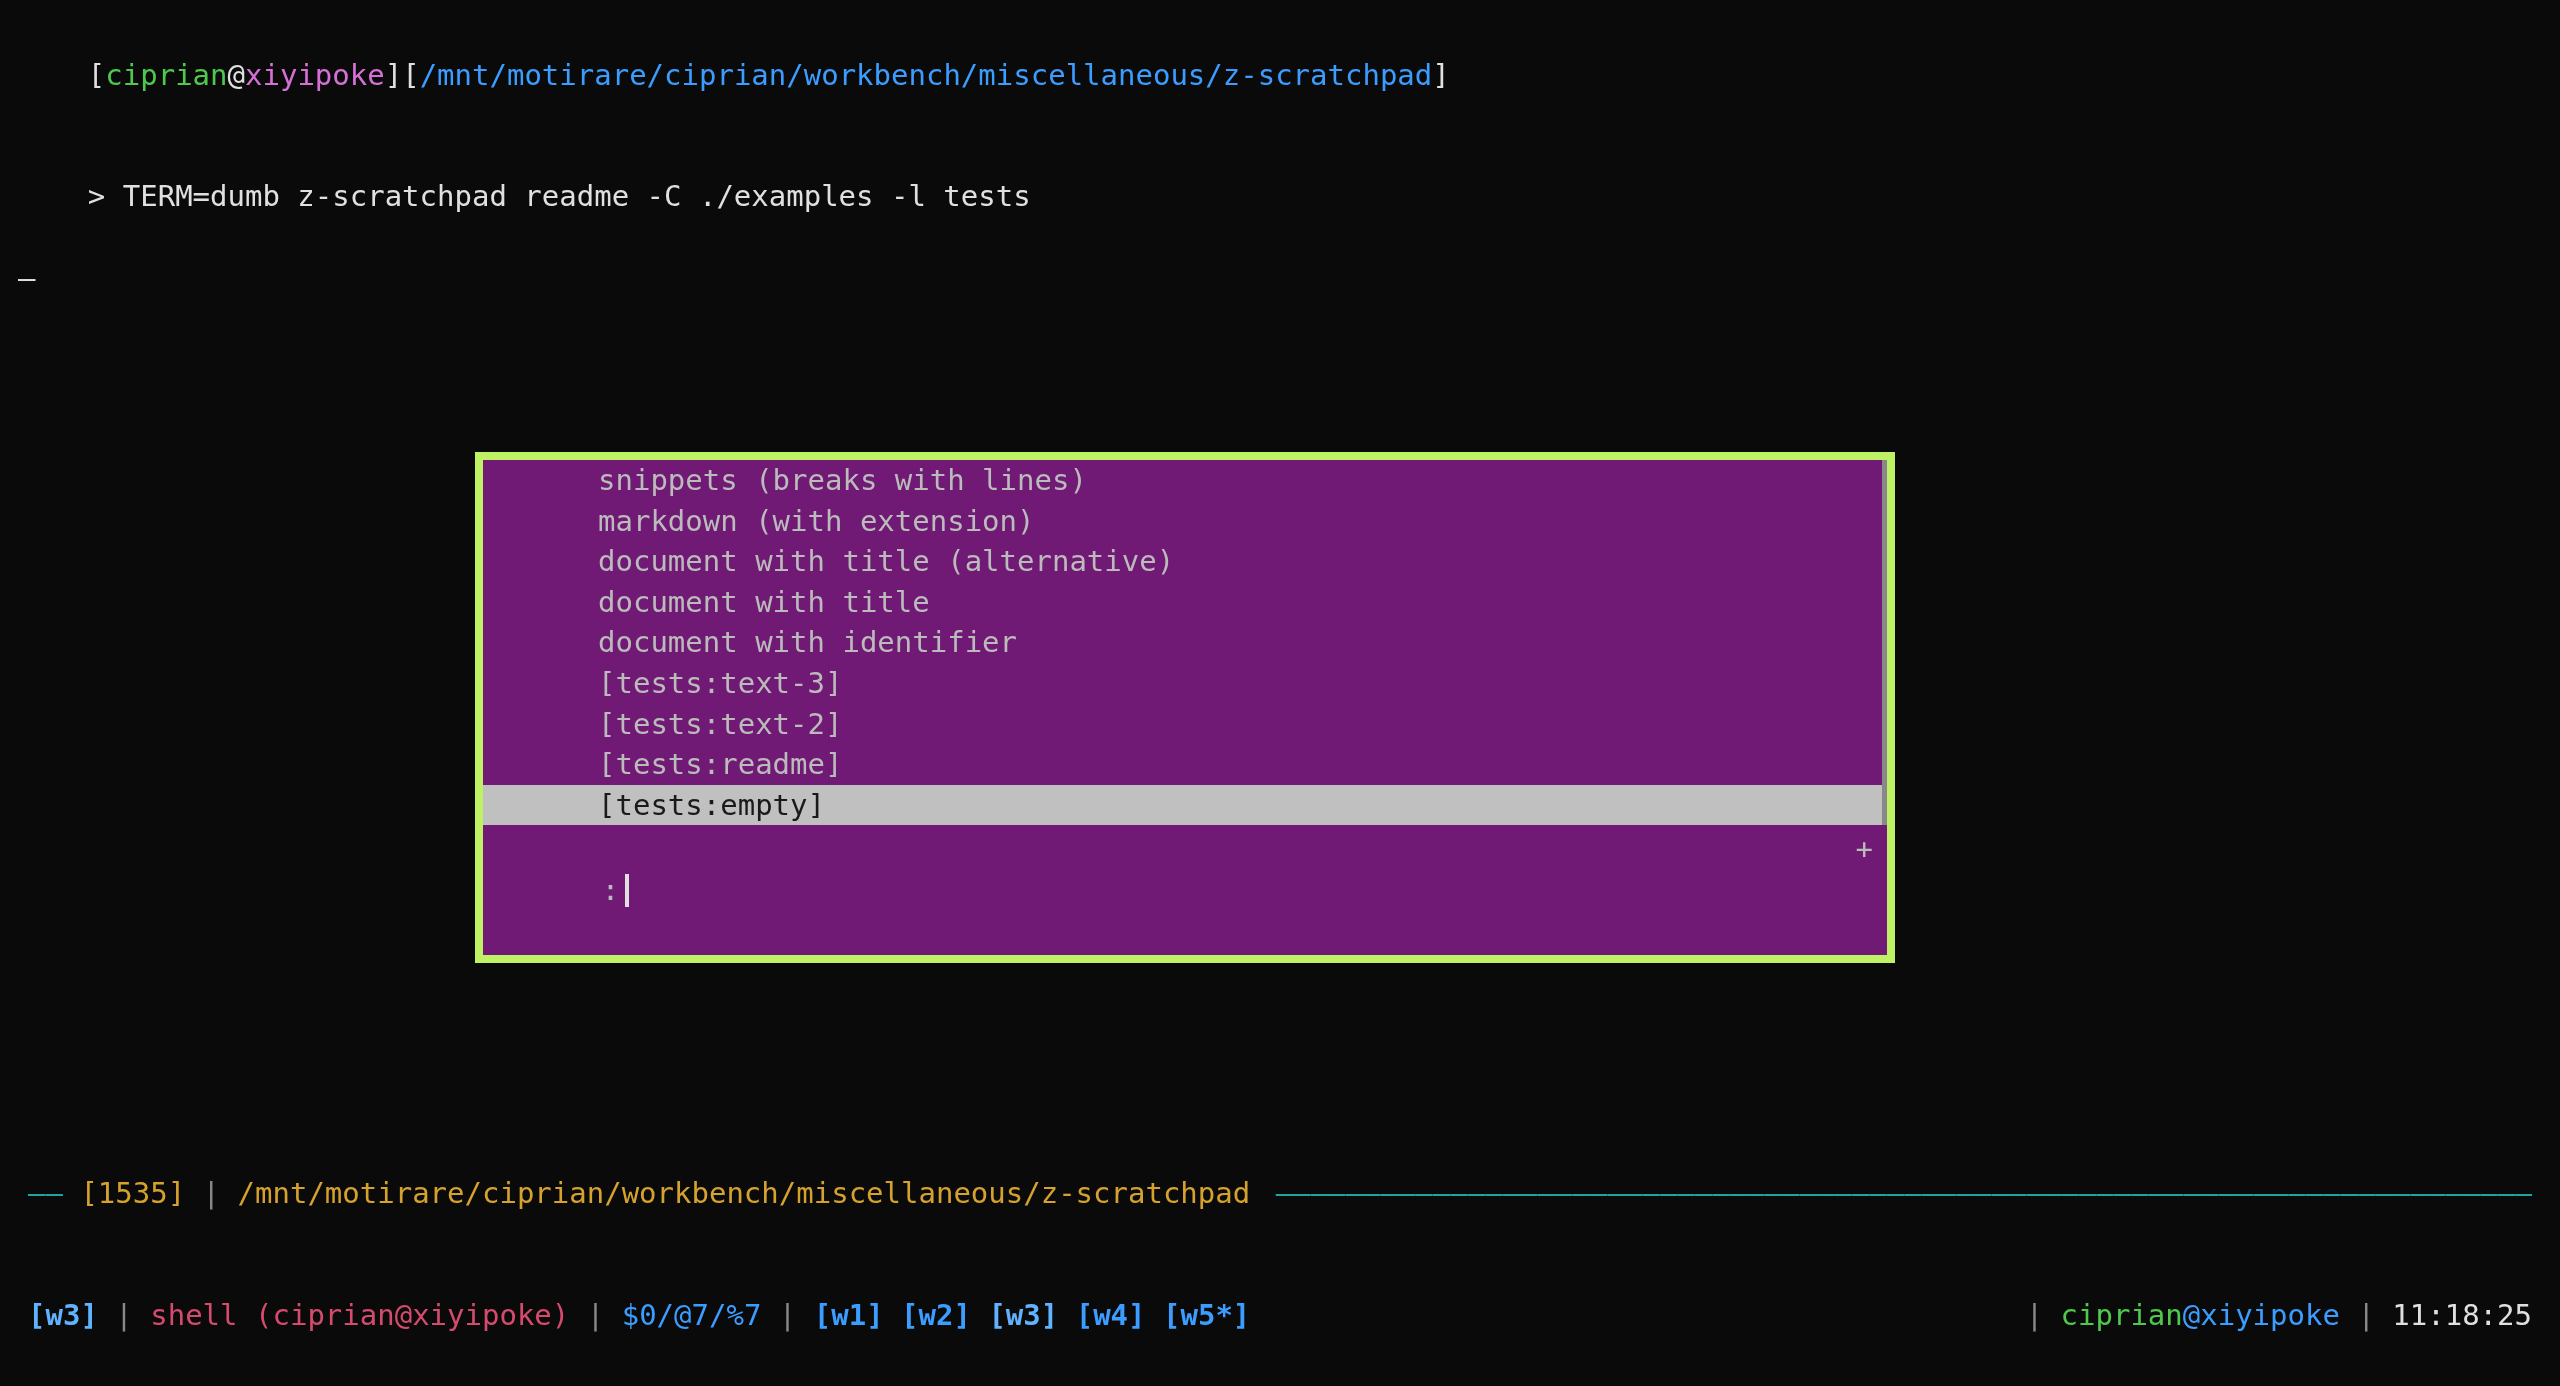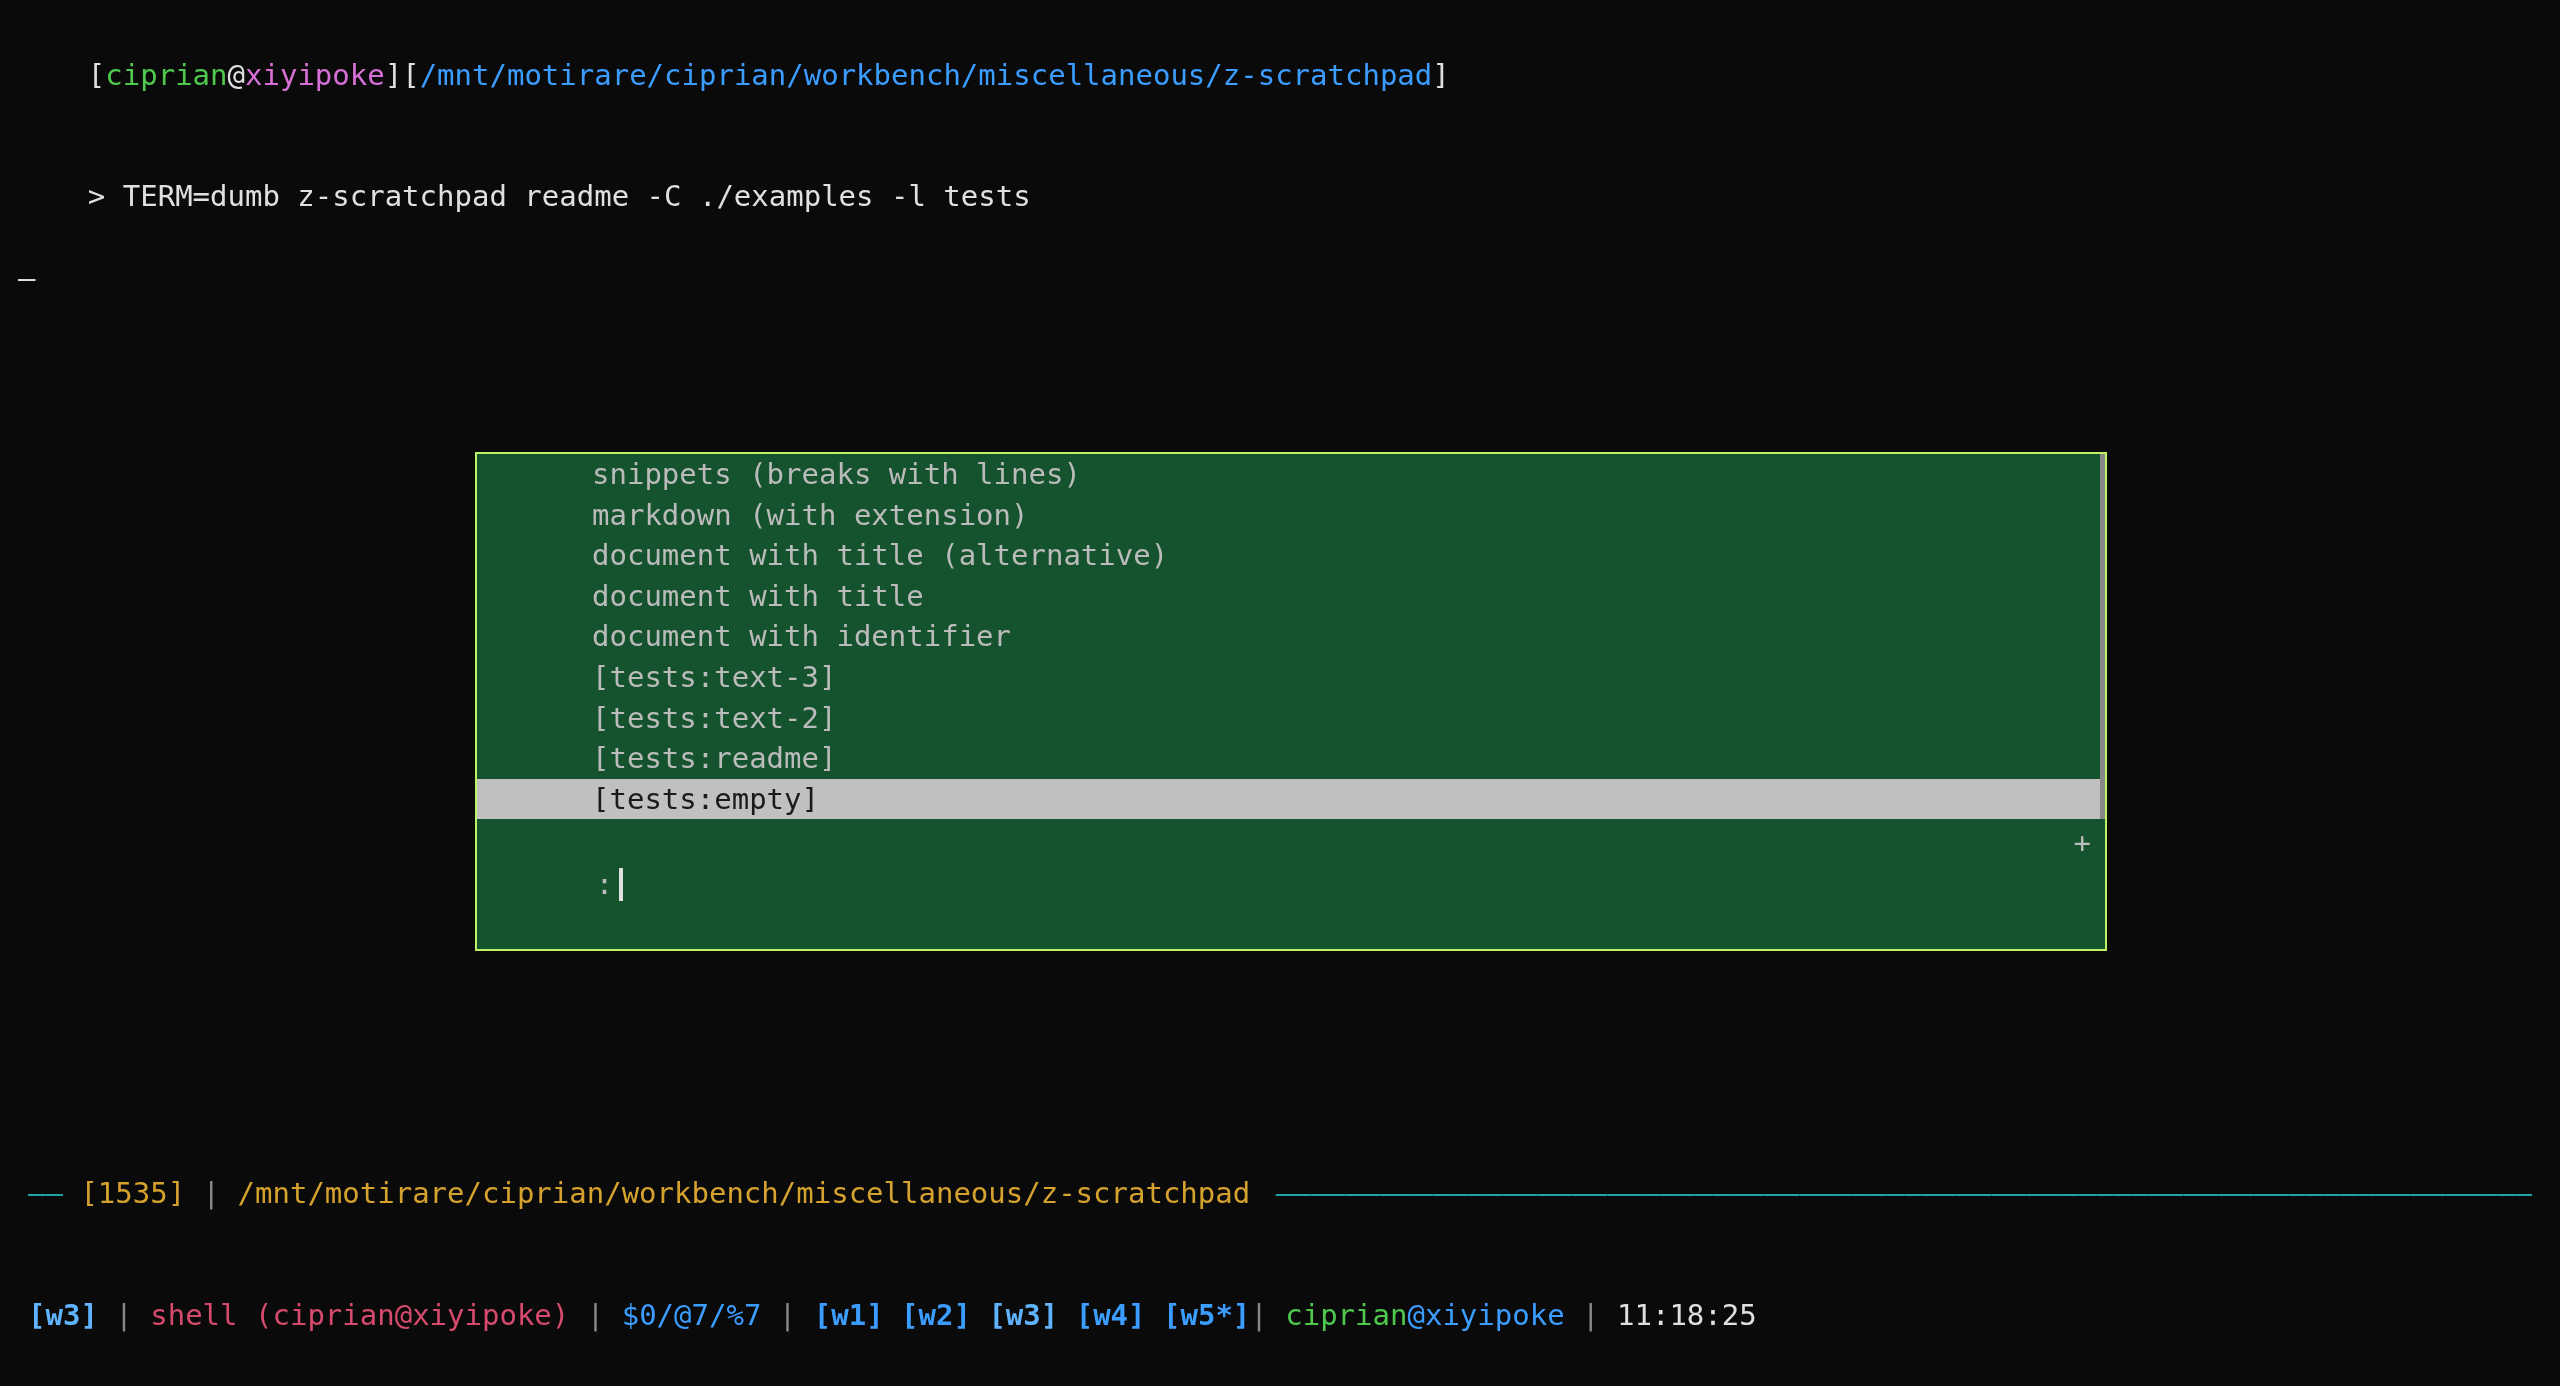--- a/index.html
+++ b/index.html
@@ -33,23 +33,23 @@
   .cmd-prompt { color: #e0e0e0; }
   .command { color: #e0e0e0; }
   .cursor-line {
     color: #e0e0e0;
   }
 
   .popup {
     position: absolute;
     left: 475px;
     top: 452px;
-    width: 1632px;
-    border: 2px solid #bef264;
-    background: #14532d;
+    width: 1420px;
+    border: 8px solid #bef264;
+    background: #701a75;
   }
   .popup-inner {
     position: relative;
   }
   .popup-item {
     padding: 0 10px 0 115px;
     color: #bbb;
     white-space: pre;
   }
   .popup-item.selected {
@@ -100,20 +100,21 @@
   .dash-fill {
     flex: 1;
     color: #1fa6a6;
     overflow: hidden;
     text-overflow: clip;
     padding-left: 8px;
   }
   .status-row2 {
     display: flex;
     align-items: baseline;
+    justify-content: space-between;
   }
   .sr2-left { display: flex; }
   .w-tag { color: #3b9dff; font-weight: bold; }
   .w-tag-current { color: #5fb3ff; font-weight: bold; }
   .sep { color: #888; }
   .shell-word { color: #d64b6d; }
   .sess-info { color: #3b9dff; }
   .sr2-right { display: flex; }
   .user-r { color: #4ec94e; }
   .host-r { color: #3b9dff; }

